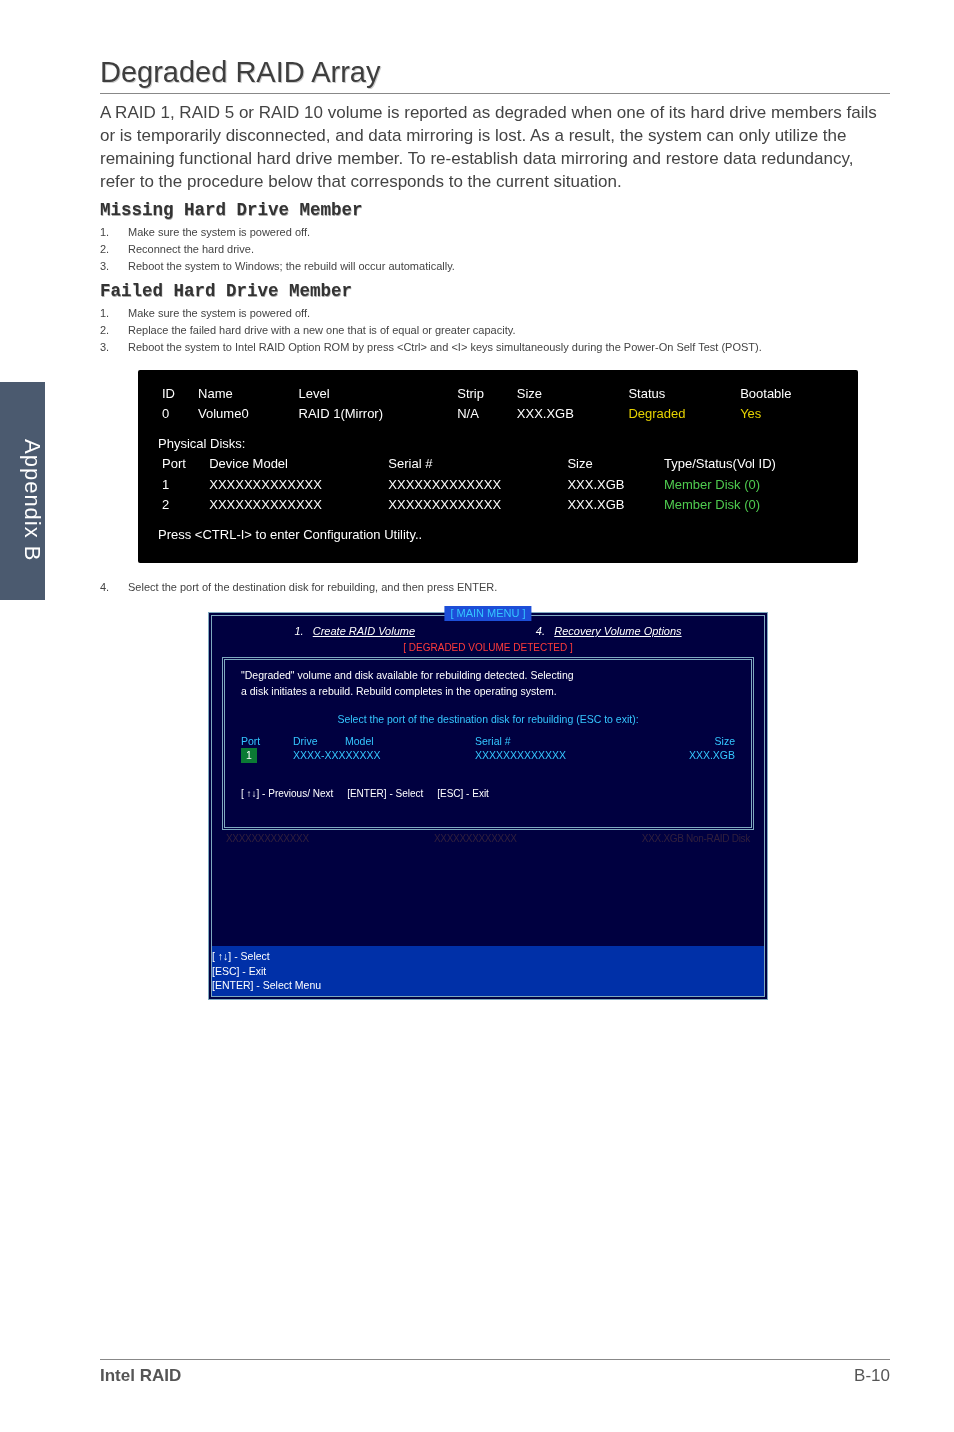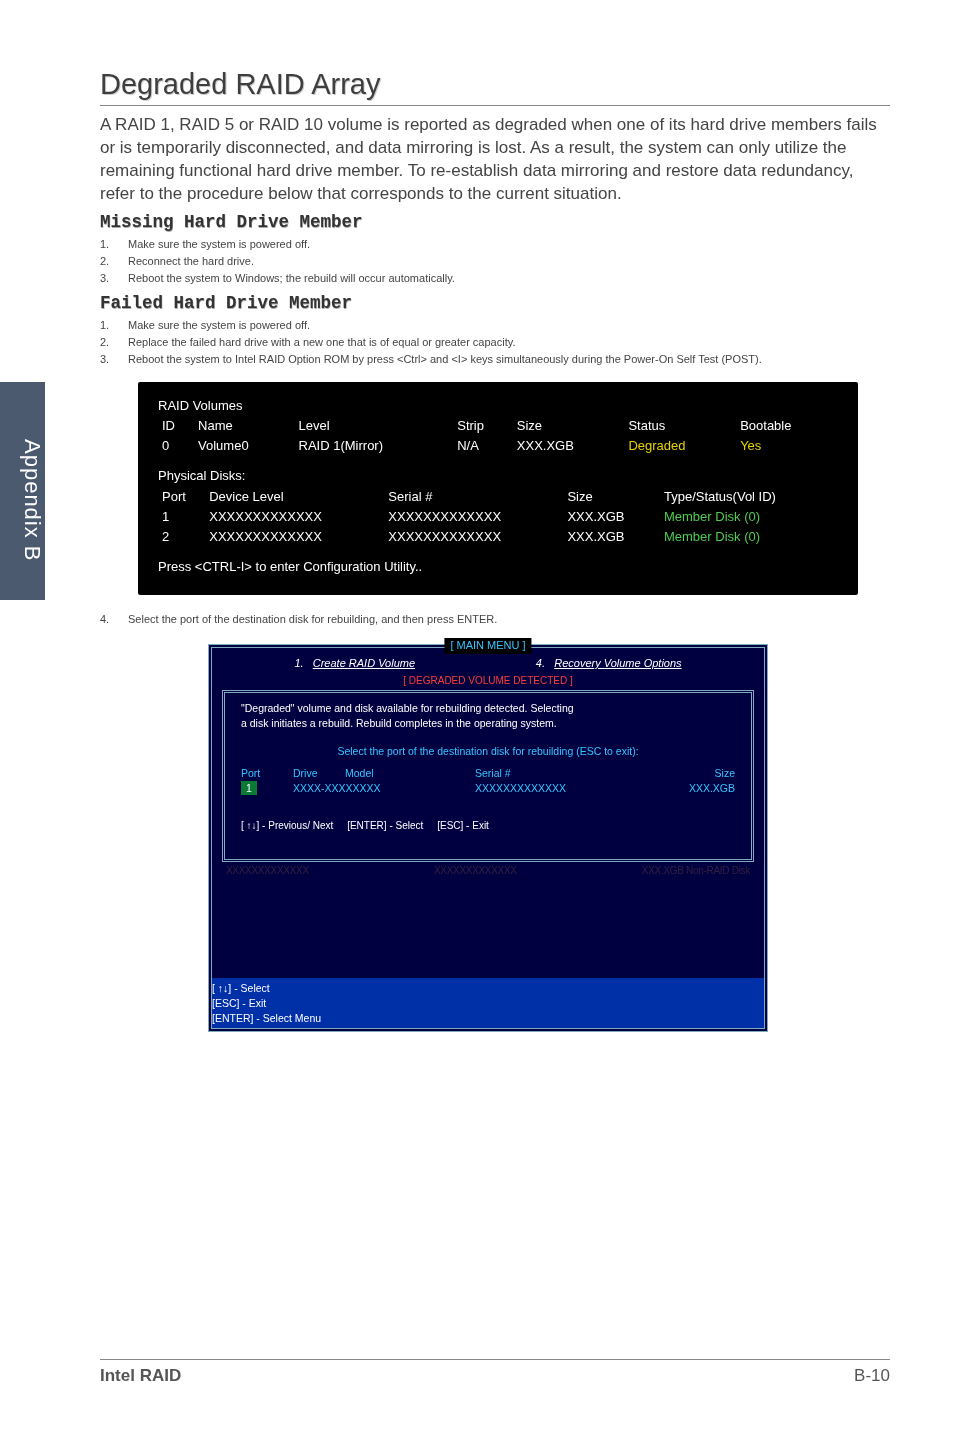--- a/index.html
+++ b/index.html
@@ -21,21 +21,21 @@
     color: #fff;
     writing-mode: vertical-rl;
     text-align: center;
     font-size: 22px;
     padding-top: 18px;
     letter-spacing: 1px;
   }
   .page {
     position: absolute;
     left: 100px;
-    top: 68px;
+    top: 56px;
     width: 790px;
   }
   h1.title {
     font-size: 29px;
     color: #3e3e3e;
     text-shadow: 1px 1px 0 #ccc;
     font-weight: normal;
     border-bottom: 1px solid #888;
     padding-bottom: 4px;
     margin-bottom: 8px;
@@ -97,21 +97,21 @@
     position: relative;
     border: 4px double #7fa9bf;
     padding: 0;
     line-height: 1.4;
   }
   .bios2 .titlebar {
     position: absolute;
     top: -10px;
     left: 50%;
     transform: translateX(-50%);
-    background: #000000;
+    background: #1d4ed8;
     color: #34c6ff;
     padding: 0 6px;
     font-size: 11px;
   }
   .bios2 .menurow {
     padding: 8px 22px 4px 22px;
     color: #fff;
     display: flex;
     justify-content: space-around;
     font-style: italic;
@@ -198,21 +198,20 @@
   </ol>
 
   <div class="subhead">Failed Hard Drive Member</div>
   <ol>
     <li><span class="num">1.</span><span>Make sure the system is powered off.</span></li>
     <li><span class="num">2.</span><span>Replace the failed hard drive with a new one that is of equal or greater capacity.</span></li>
     <li><span class="num">3.</span><span>Reboot the system to Intel RAID Option ROM by press &lt;Ctrl&gt; and &lt;I&gt; keys simultaneously during the Power-On Self Test (POST).</span></li>
   </ol>
 
   <div class="bios1">
-    <div>RAID Volumes</div>
     <table>
       <tbody>
           <tr>
         <td>ID</td>
         <td>Name</td>
         <td>Level</td>
         <td>Strip</td>
         <td>Size</td>
         <td>Status</td>
         <td>Bootable</td>
@@ -227,21 +226,21 @@
         <td class="yellow">Yes</td>
       </tr>
     </tbody>
       </table>
 
     <div class="sect">Physical Disks:</div>
     <table>
       <tbody>
           <tr>
         <td>Port</td>
-        <td>Device Level</td>
+        <td>Device Model</td>
         <td>Serial #</td>
         <td>Size</td>
         <td>Type/Status(Vol ID)</td>
       </tr>
       <tr>
         <td>1</td>
         <td>XXXXXXXXXXXXX</td>
         <td>XXXXXXXXXXXXX</td>
         <td>XXX.XGB</td>
         <td class="green">Member Disk (0)</td>

